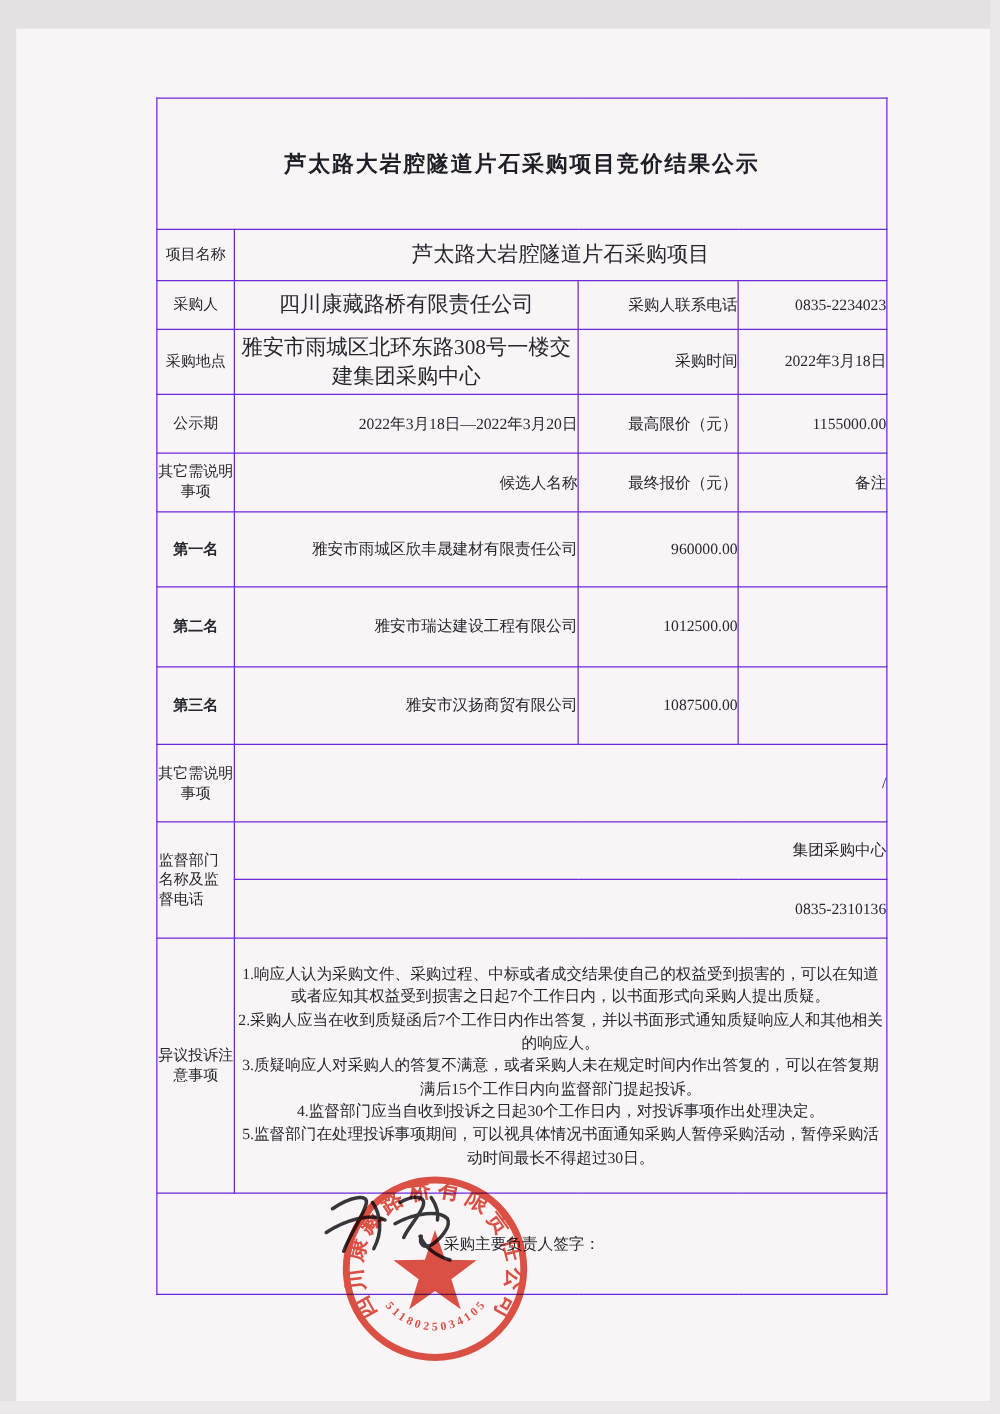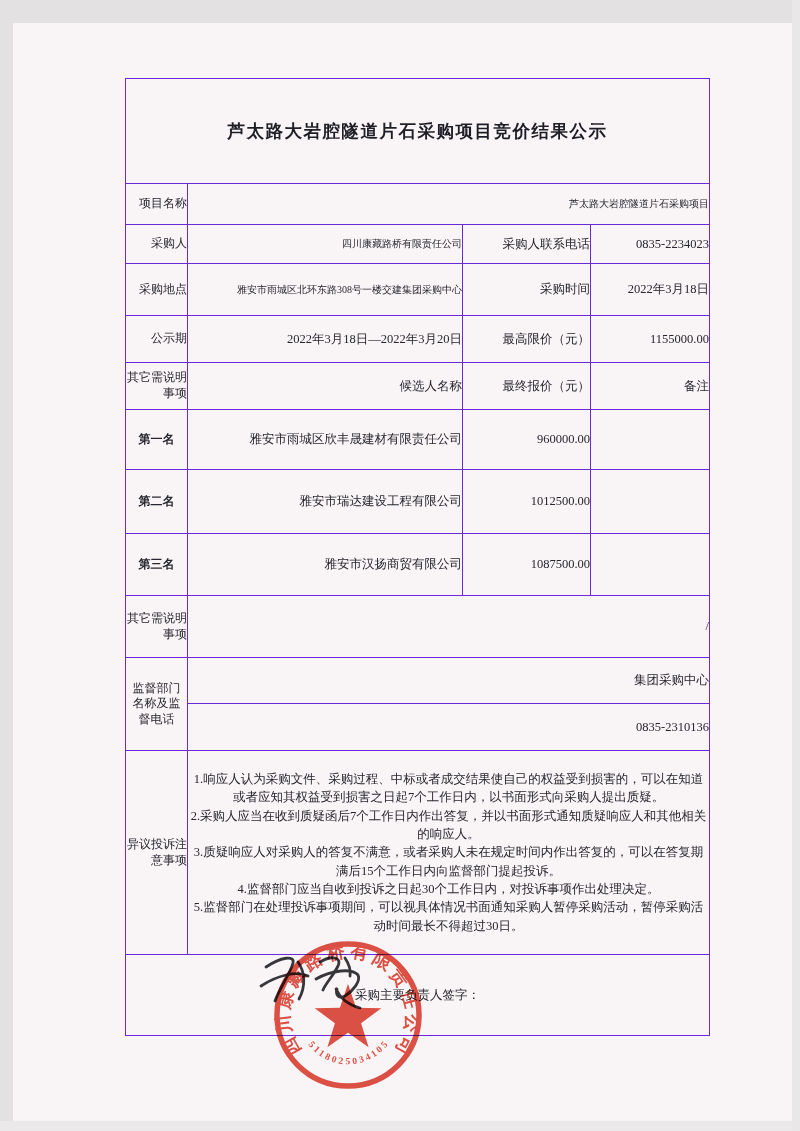--- a/index.html
+++ b/index.html
@@ -27,24 +27,24 @@
     border:1px solid #6d28d9;
     padding:0;
     vertical-align:middle;
     overflow:hidden;
     background:transparent;
   }
   td.title-cell{
     height:104px;text-align:center;vertical-align:middle;
     font-size:17.5px;font-weight:bold;letter-spacing:1.5px;color:#1e1e26;
   }
-  td.lab{font-size:12px;line-height:1.3;text-align:right;padding:2px 2px 2px 3px;}
-  td.lab.ctr{text-align:center;padding:2px 1px;}
+  td.lab{font-size:12px;line-height:1.3;text-align:center;padding:2px 2px 2px 3px;}
+  td.lab.ctr{text-align:left;padding:2px 1px;}
   td.rank{text-align:center;padding:2px 0;font-weight:bold;}
-  td.vleft{font-size:10px;text-align:right;padding:2px 5px;line-height:1.35;}
+  td.vleft{font-size:17px;text-align:center;padding:2px 5px;line-height:1.35;}
   td.c{font-size:12.5px;text-align:right;padding:2px 2px;}
   tr.r2 td{height:40px;} tr.r3 td{height:38px;margin-top:41px;} tr.r4 td{height:51px;}
   tr.r5 td{height:46px;} tr.r6 td{height:46px;} tr.r7 td{height:59px;}
   tr.r8 td{height:63px;} tr.r9 td{height:61px;} tr.r10 td{height:61px;}
   tr.r11 td{height:45px;} tr.r12 td{height:46px;} tr.r13 td{height:203px;}
   tr.r14 td{height:80px;}
   td.objection-cell{
     font-size:12.5px;line-height:1.47;text-align:center;
     padding:4px 7px 4px 6px;vertical-align:middle;
   }

